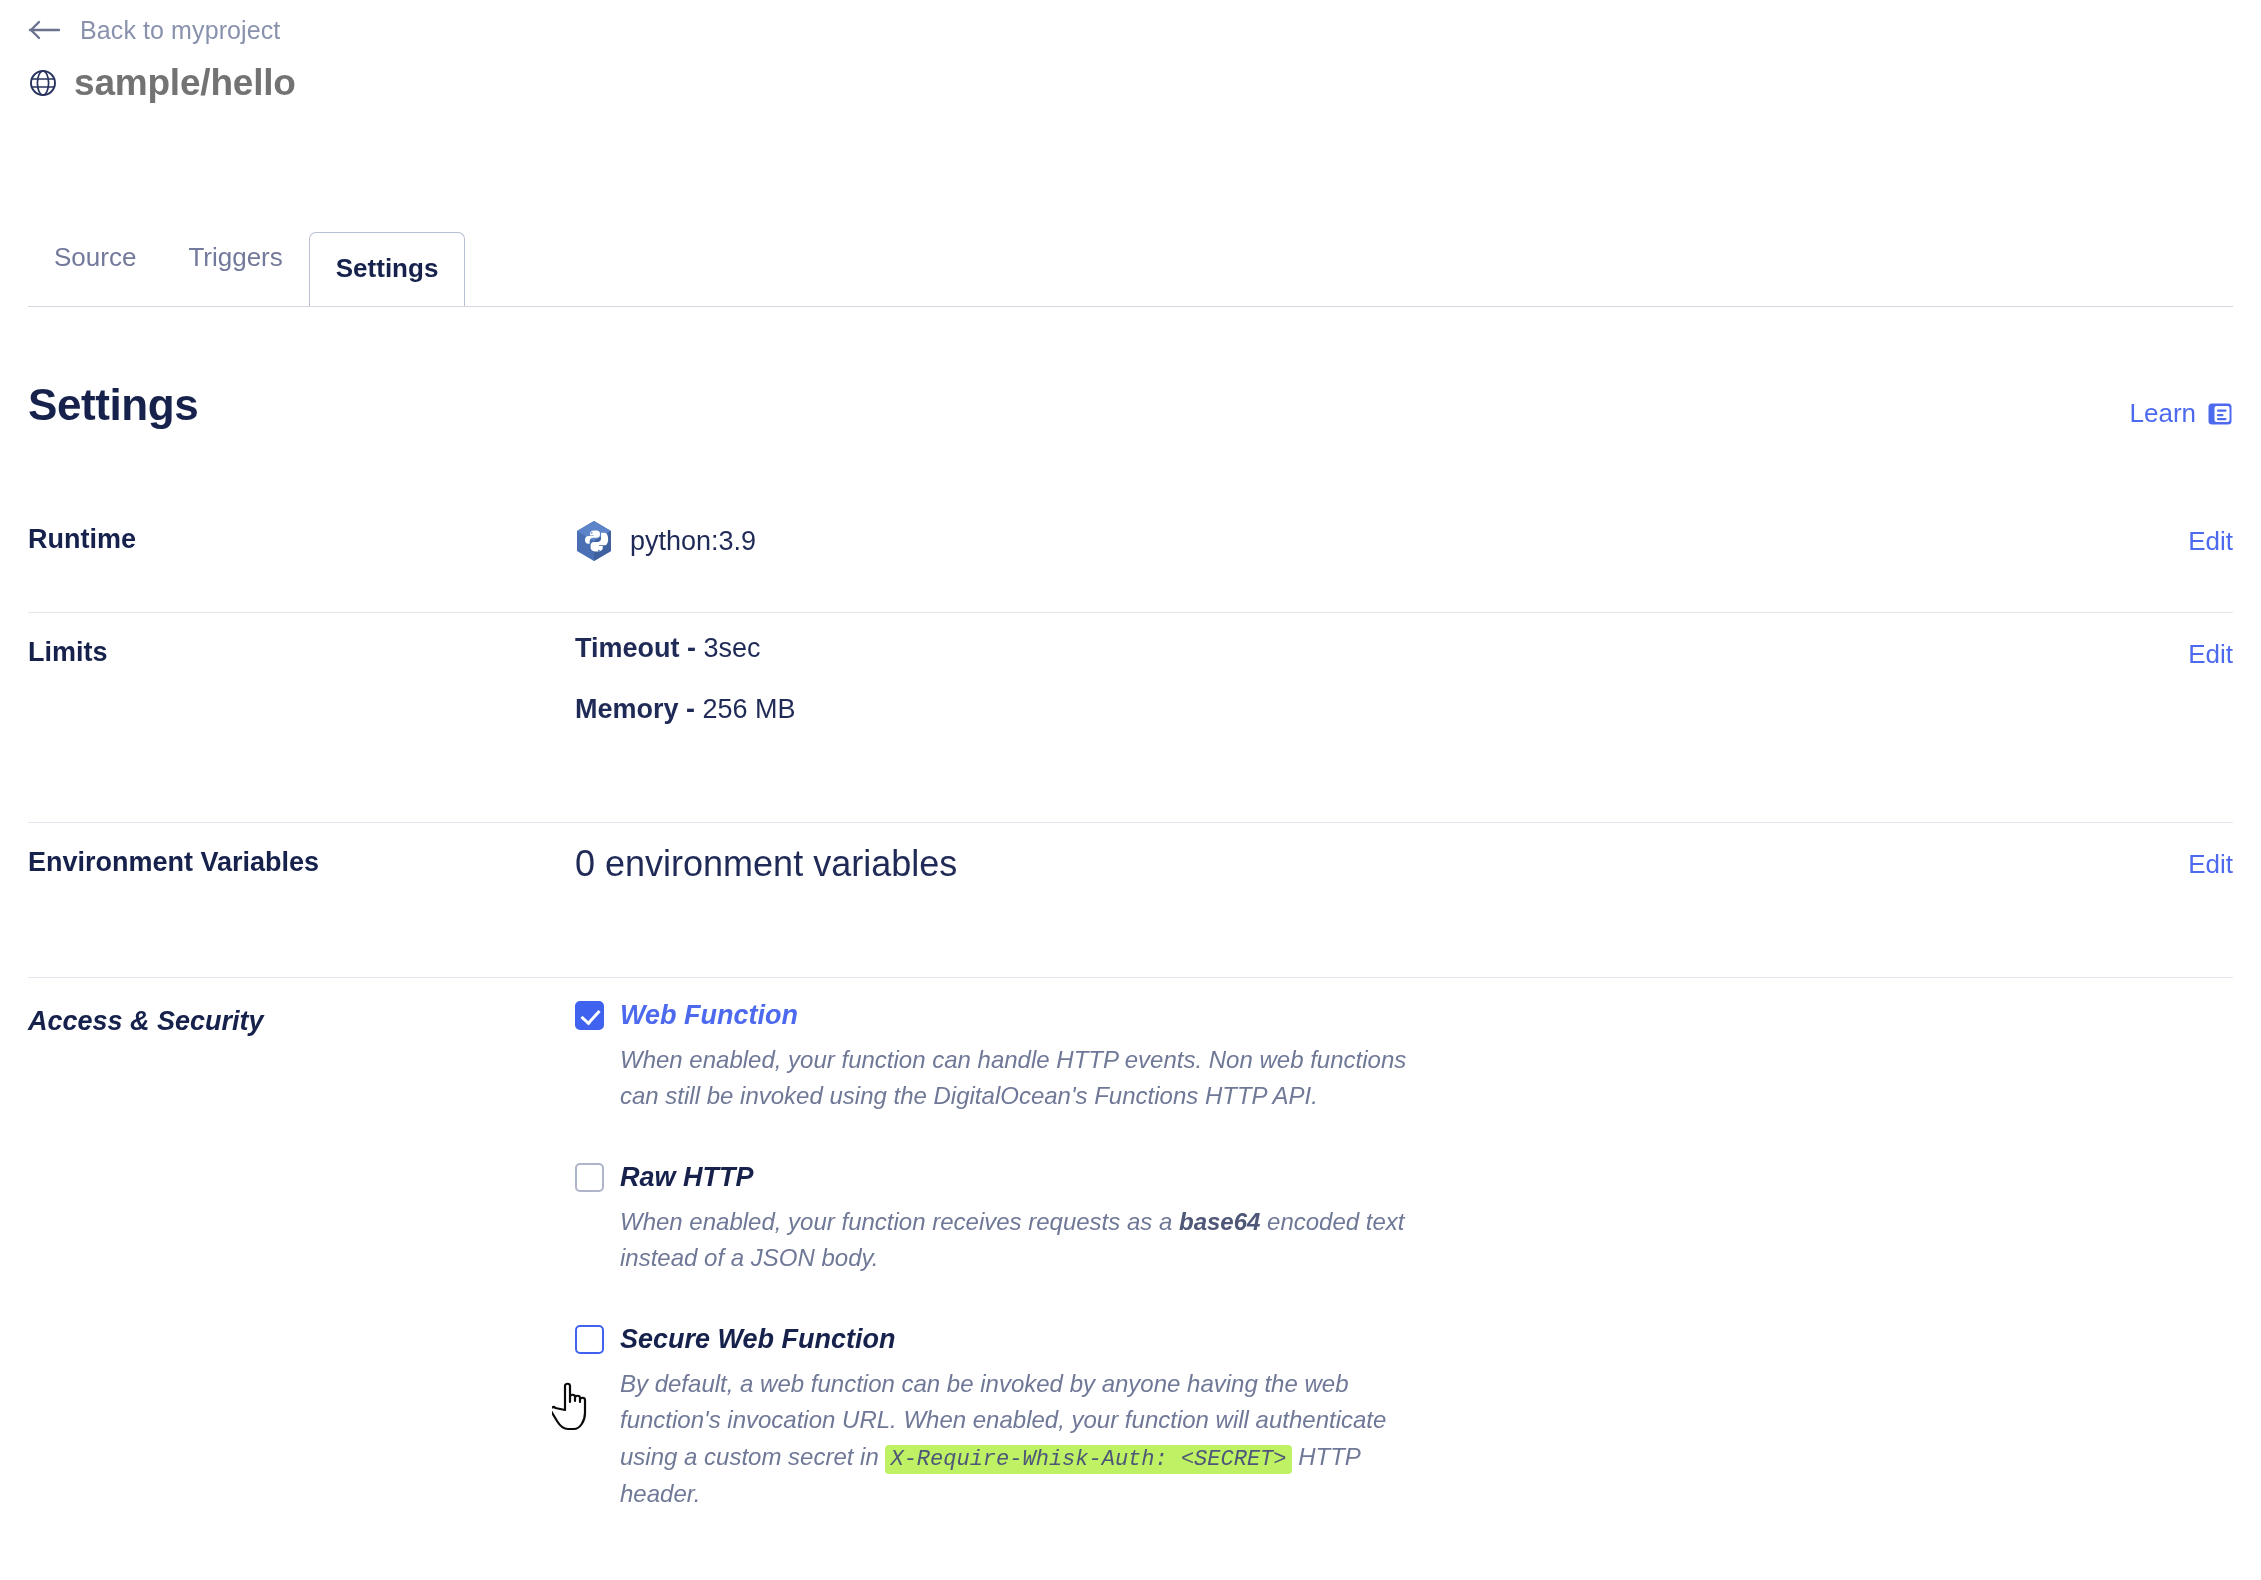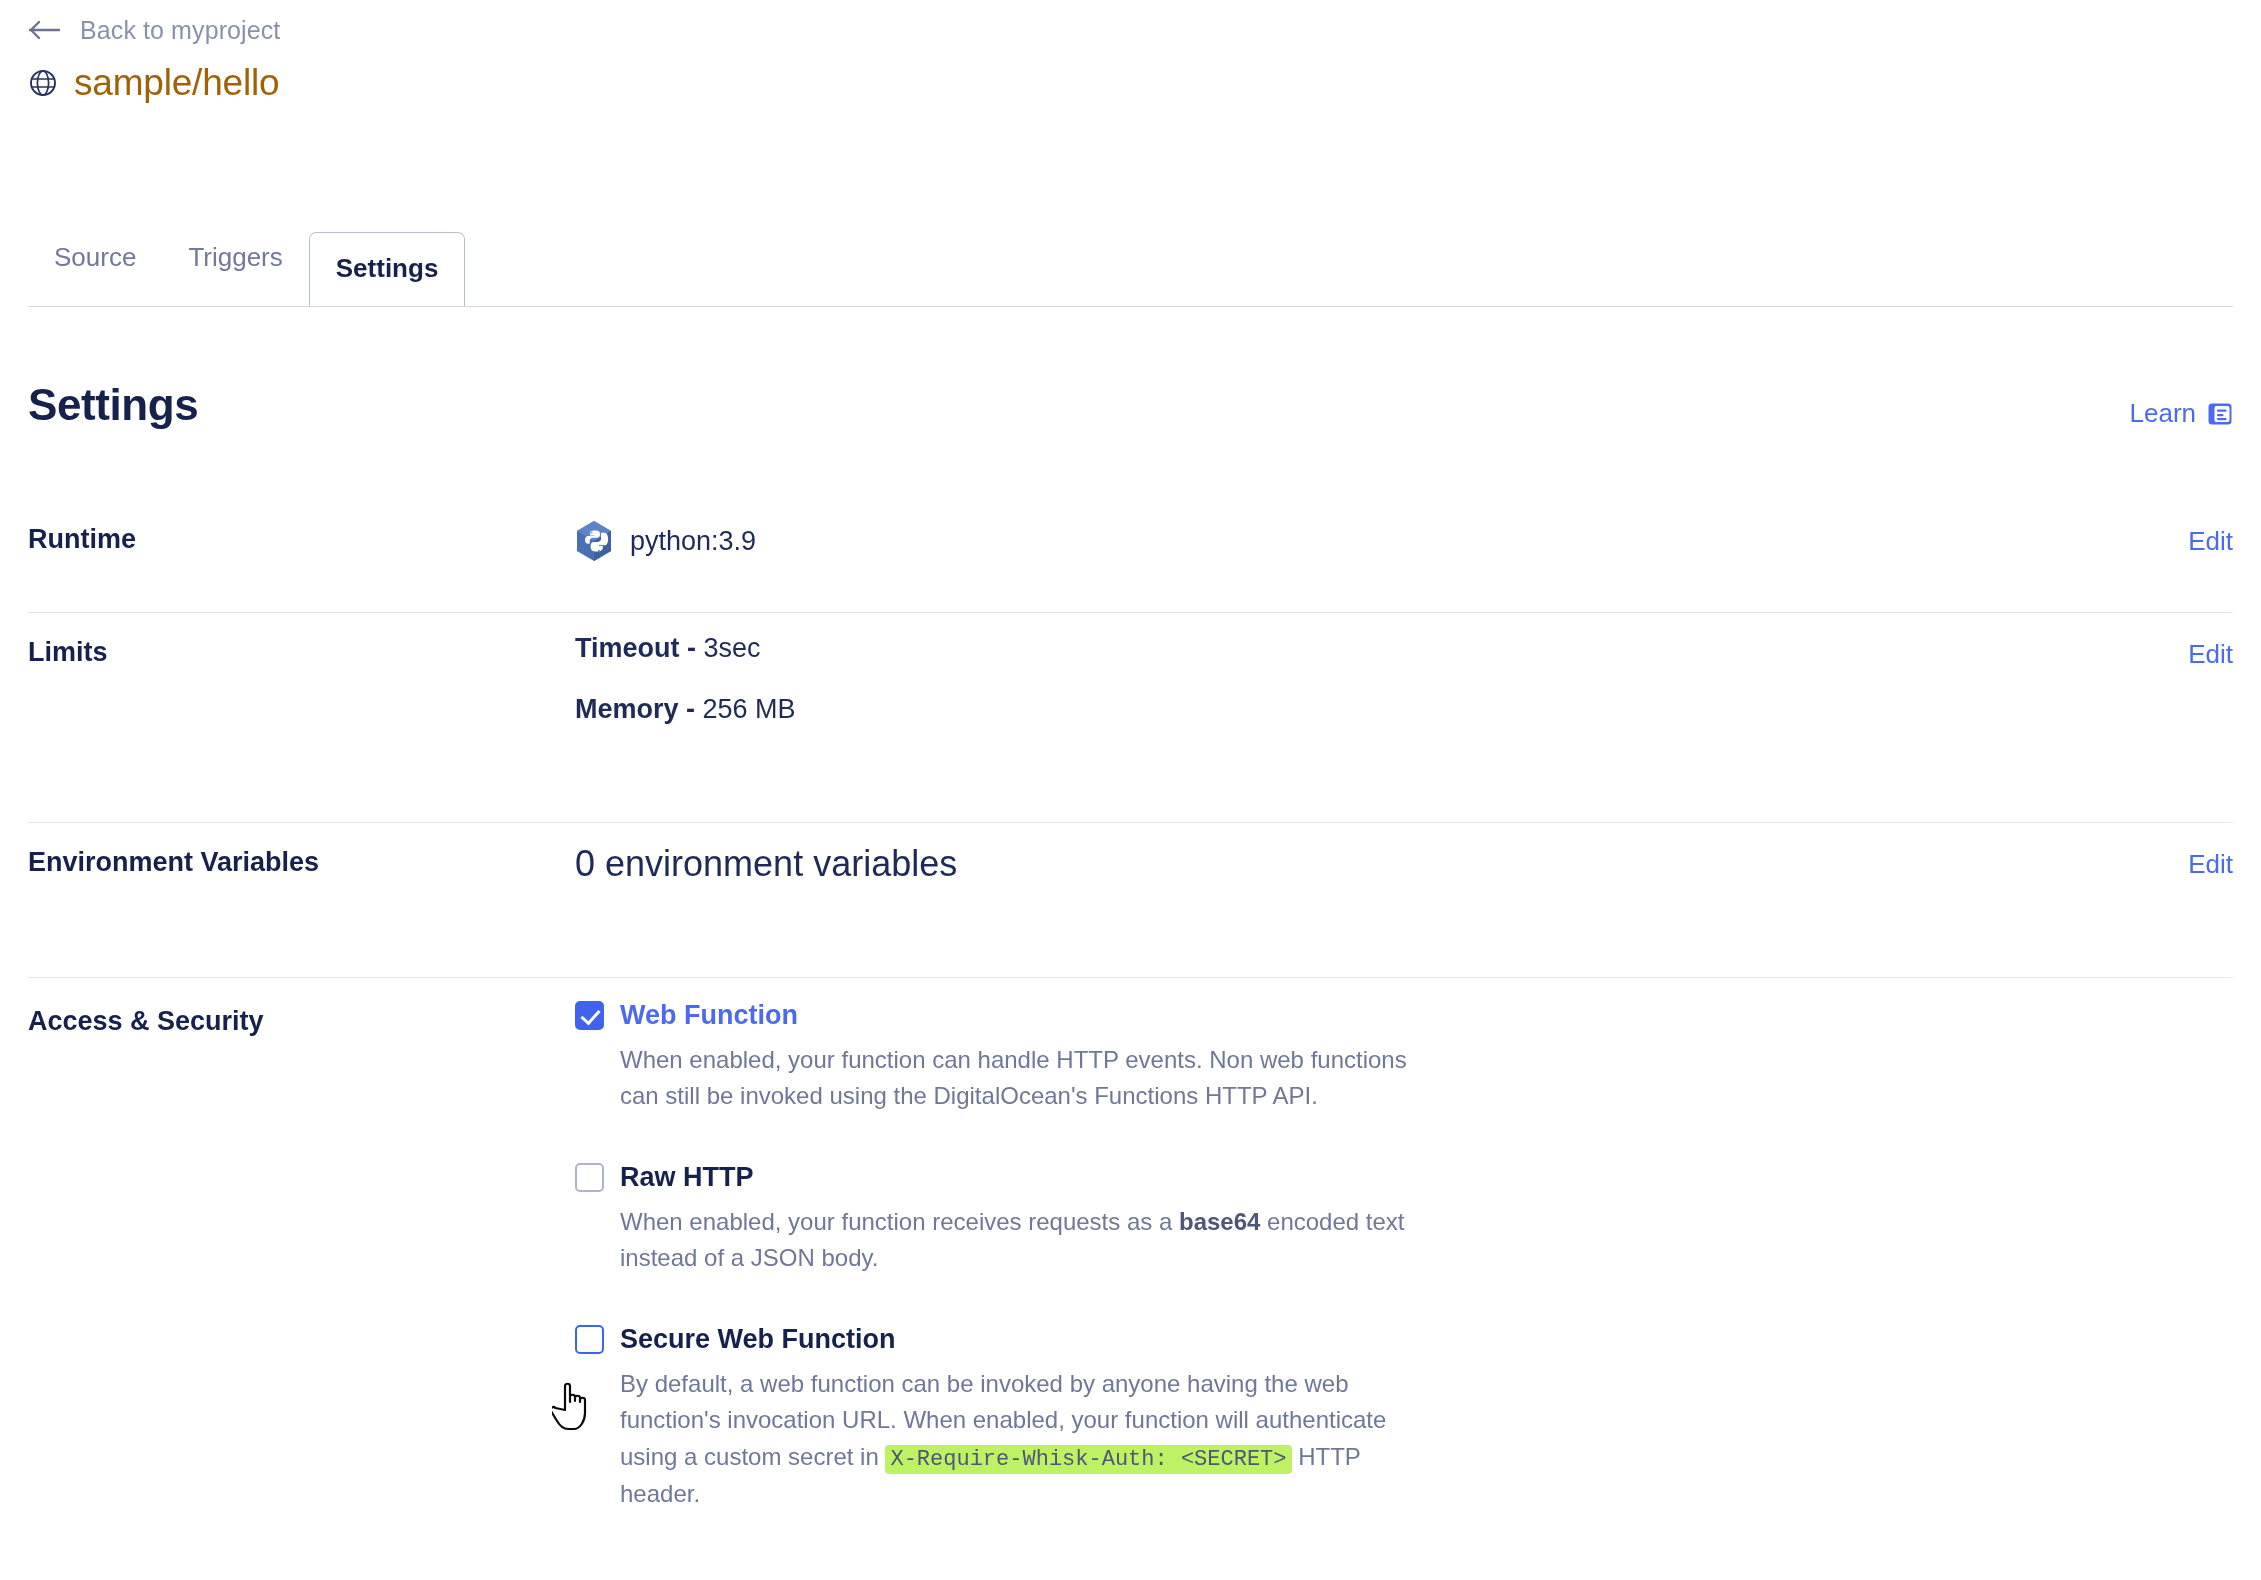--- a/index.html
+++ b/index.html
@@ -41,22 +41,22 @@
     position: absolute;
     left: 28px;
     top: 62px;
     display: flex;
     align-items: center;
     gap: 16px;
   }
   .globe-icon { width: 30px; height: 30px; display:block; }
   .page-heading-title {
     font-size: 37px;
-    font-weight: 400;
-    color: #a16207;
+    font-weight: 700;
+    color: #737373;
     letter-spacing: -0.2px;
   }
 
   
   .tabs {
     position: absolute;
     left: 28px;
     top: 237px;
     right: 28px;
     height: 62px;
@@ -125,21 +125,21 @@
     left: 28px;
     right: 28px;
     top: 500px;
   }
   .row {
     display: flex;
     align-items: flex-start;
     position: relative;
     border-bottom: 1px solid #e3e6ed;
   }
-  .row:last-child { border-bottom: none; }
+  .row:last-child { border-bottom: none; font-style: italic; }
   .row-label {
     width: 547px;
     flex: 0 0 547px;
     font-size: 27px;
     font-weight: 700;
     color: #16214c;
     padding-top: 24px;
   }
   .row-body {
     flex: 1;

